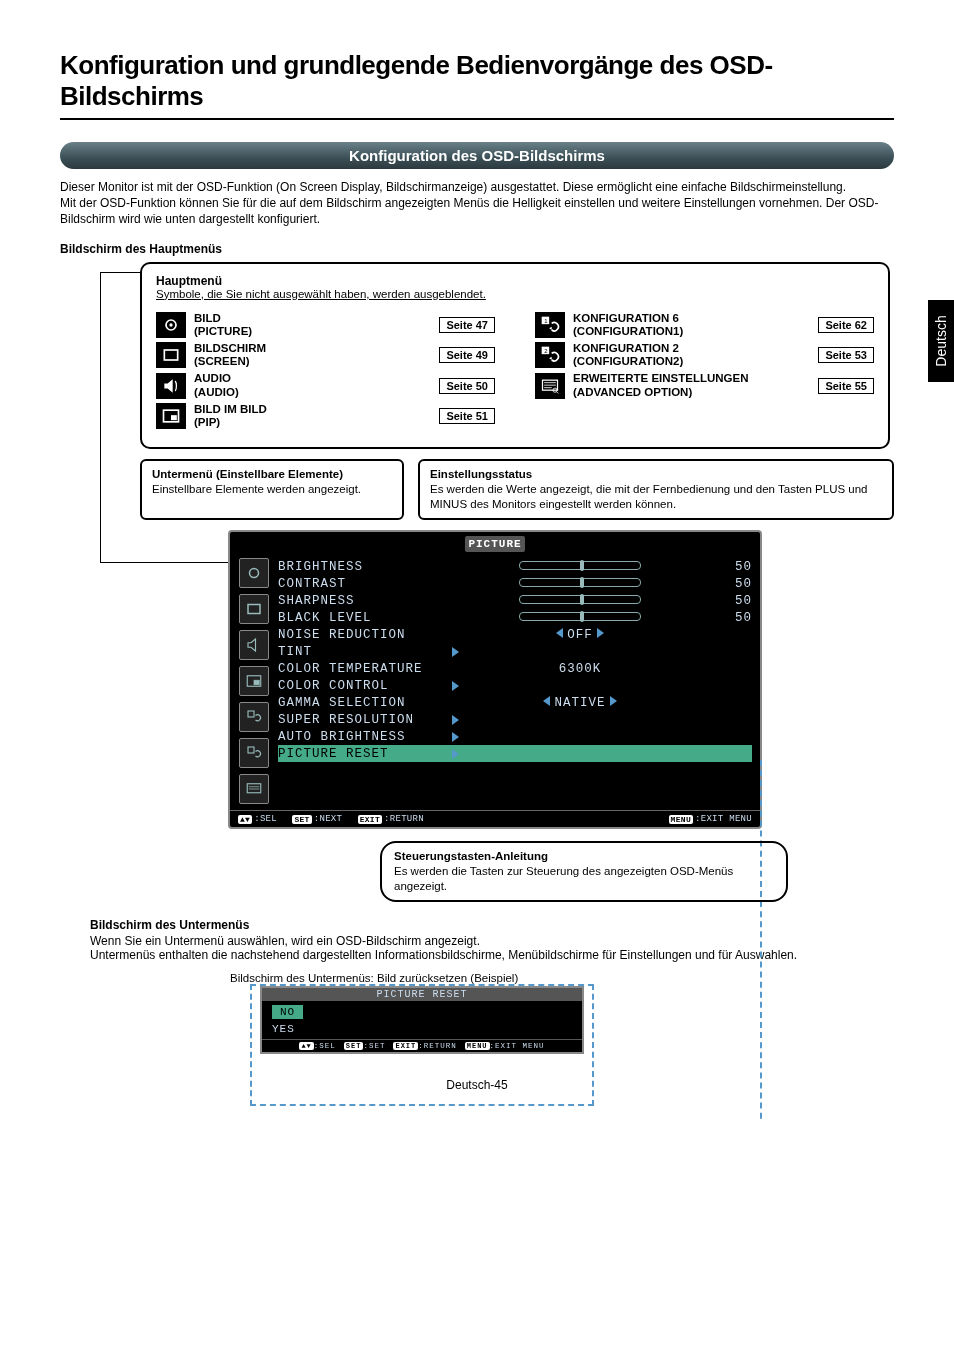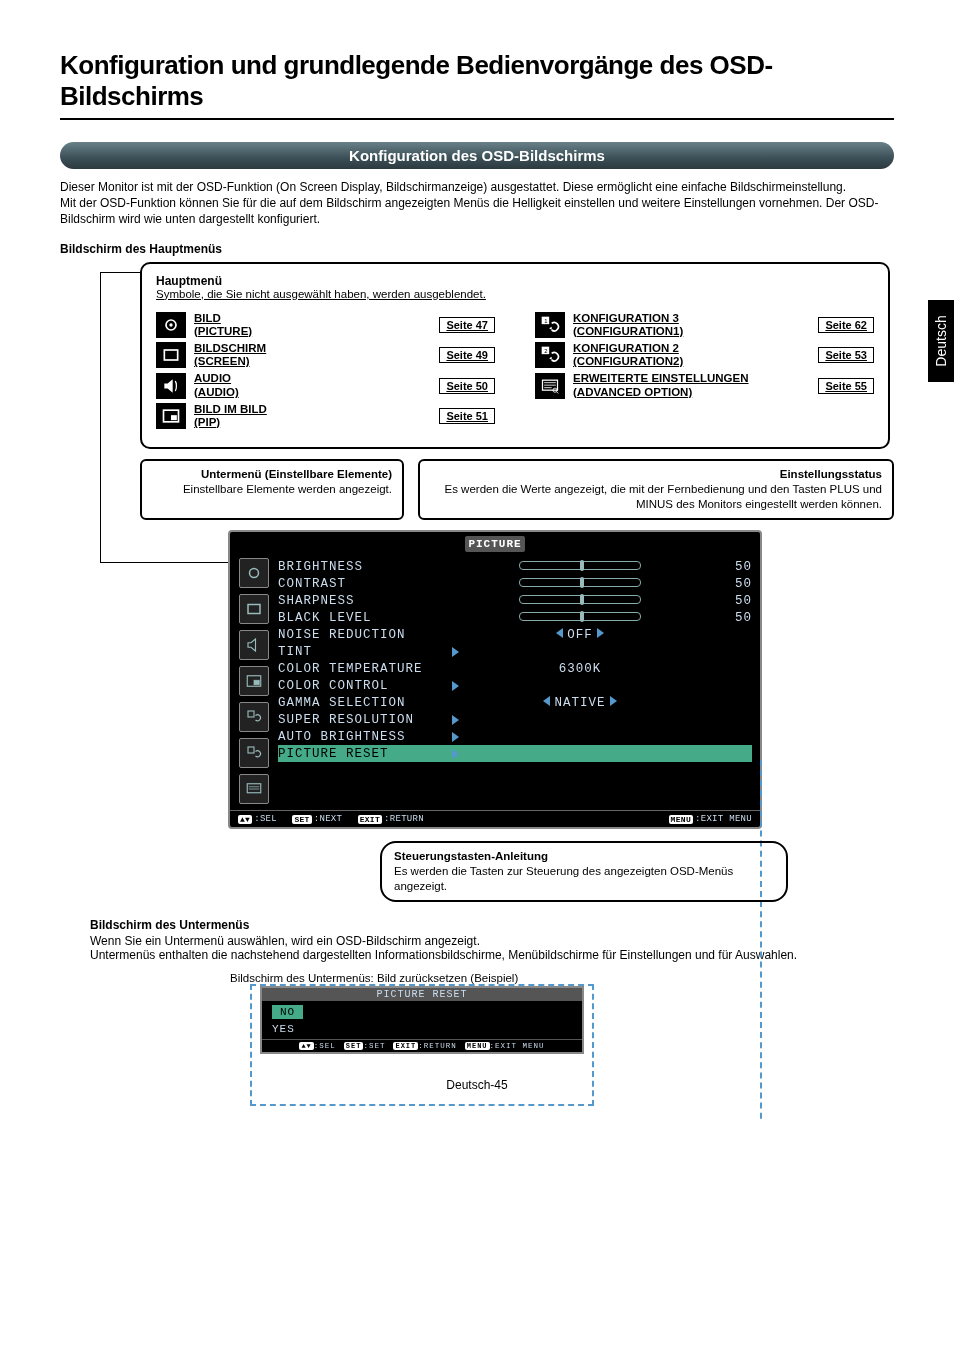--- a/index.html
+++ b/index.html
@@ -57,41 +57,41 @@
     margin-right: 4px;
     padding: 10px 14px 14px 14px;
     position: relative;
   }
   .mb-title { font-weight: bold; }
   .menu-grid {
     display: flex;
     gap: 40px;
     margin-top: 8px;
   }
-  .menu-col { flex:1;text-decoration:underline; }
+  .menu-col { flex:1; }
   .menu-row {
     display:flex; align-items:center; gap:8px;
     margin: 4px 0;
   }
   .menu-row .ic {
     width: 30px; height: 26px; background:#000; display:flex;align-items:center;justify-content:center;
     position:relative; flex-shrink:0;
   }
   .menu-row .ic svg { width:20px;height:20px;}
   .menu-row .lbls { font-weight: bold; font-size:11.5px; line-height:1.15; flex:1;}
   .page-ref {
     border: 1.5px solid #000;
     font-weight: bold;
     font-size: 11px;
     padding: 1px 6px;
     white-space: nowrap;
     background:#fff;
   }
   .two-desc {
-    display:flex; gap:14px; margin-left:80px; margin-top:10px;text-align:right;
+    display:flex; gap:14px; margin-left:80px; margin-top:10px;
   }
   .desc-box {
     border:2px solid #000; border-radius:6px;
     padding:6px 10px; font-size:11.5px; line-height:1.3;
   }
   .desc-box .t { font-weight:bold; }
   .desc-a { flex: 0 0 240px; }
   .desc-b { flex: 1; }
   .osd-wrap { margin-left:168px; margin-top:10px; position:relative; }
   .osd-screen {
@@ -221,21 +221,21 @@
         <div class="menu-col">
           <div class="menu-row">
             <div class="ic">
                 <svg viewBox="0 0 24 24">
                   <rect x="2" y="2" width="9" height="9" fill="#fff"></rect>
                   <text x="5" y="9" font-size="7" fill="#000">1</text>
                   <path d="M14 18a5 5 0 1 0 0-8" stroke="#fff" fill="none" stroke-width="2"></path>
                   <path d="M14 18l-3-2 3-2z" fill="#fff"></path>
                 </svg>
               </div>
-            <div class="lbls"><span>KONFIGURATION 3</span><br><span>(CONFIGURATION1)</span></div>
+            <div class="lbls"><span>KONFIGURATION 6</span><br><span>(CONFIGURATION1)</span></div>
             <div class="page-ref">Seite 62</div>
           </div>
           <div class="menu-row">
             <div class="ic">
                 <svg viewBox="0 0 24 24">
                   <rect x="2" y="2" width="9" height="9" fill="#fff"></rect>
                   <text x="5" y="9" font-size="7" fill="#000">2</text>
                   <path d="M14 18a5 5 0 1 0 0-8" stroke="#fff" fill="none" stroke-width="2"></path>
                   <path d="M14 18l-3-2 3-2z" fill="#fff"></path>
                 </svg>

